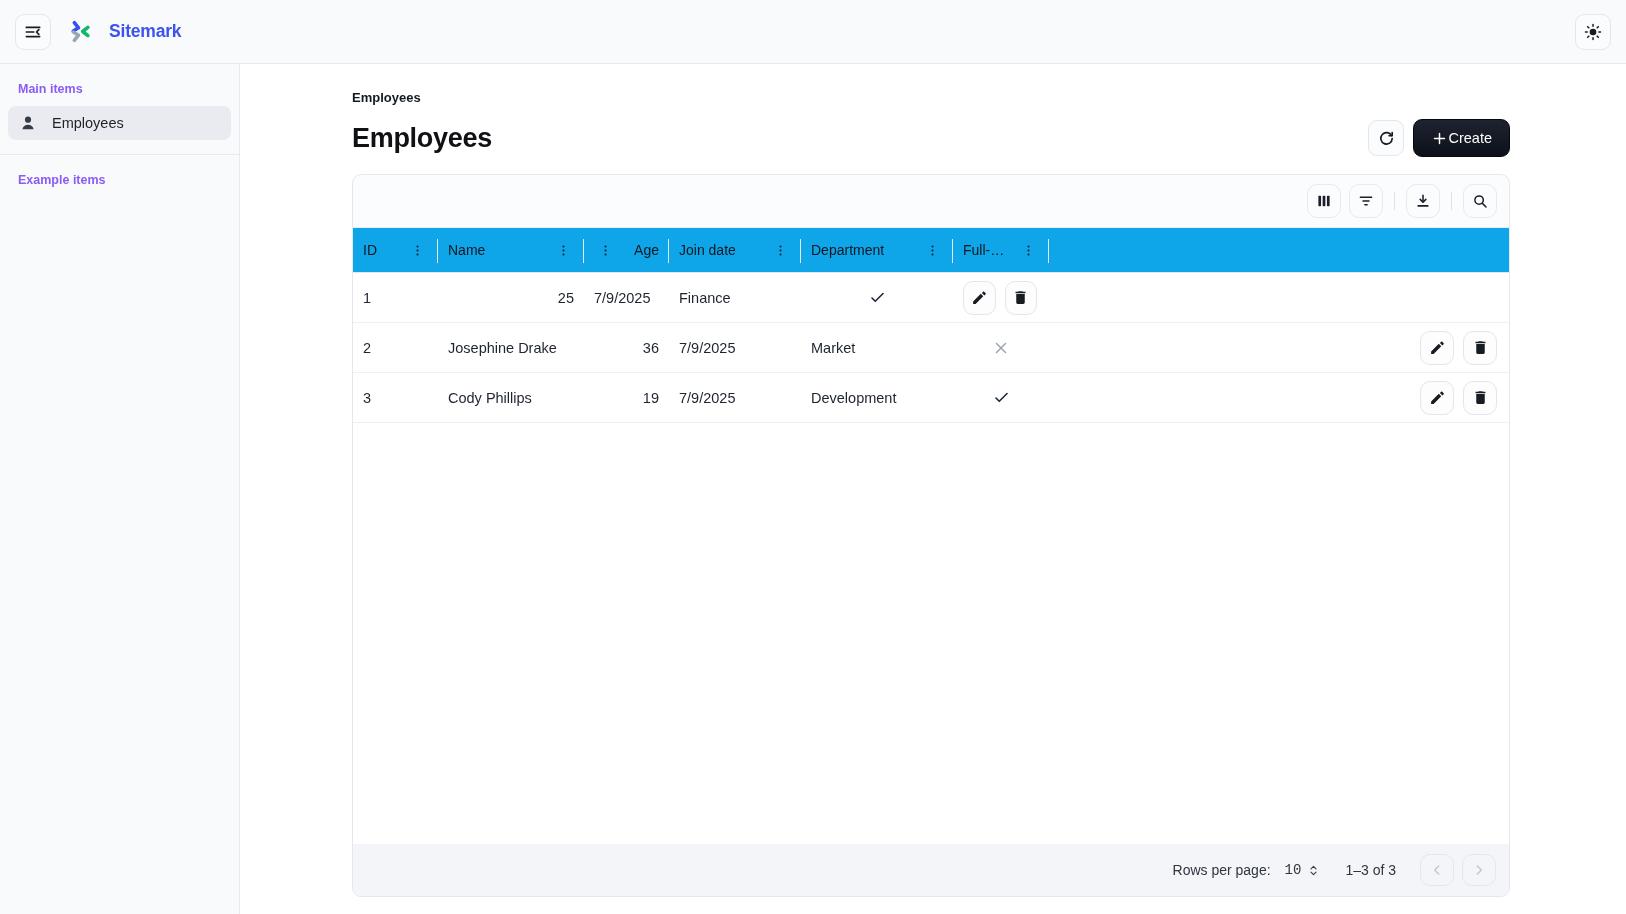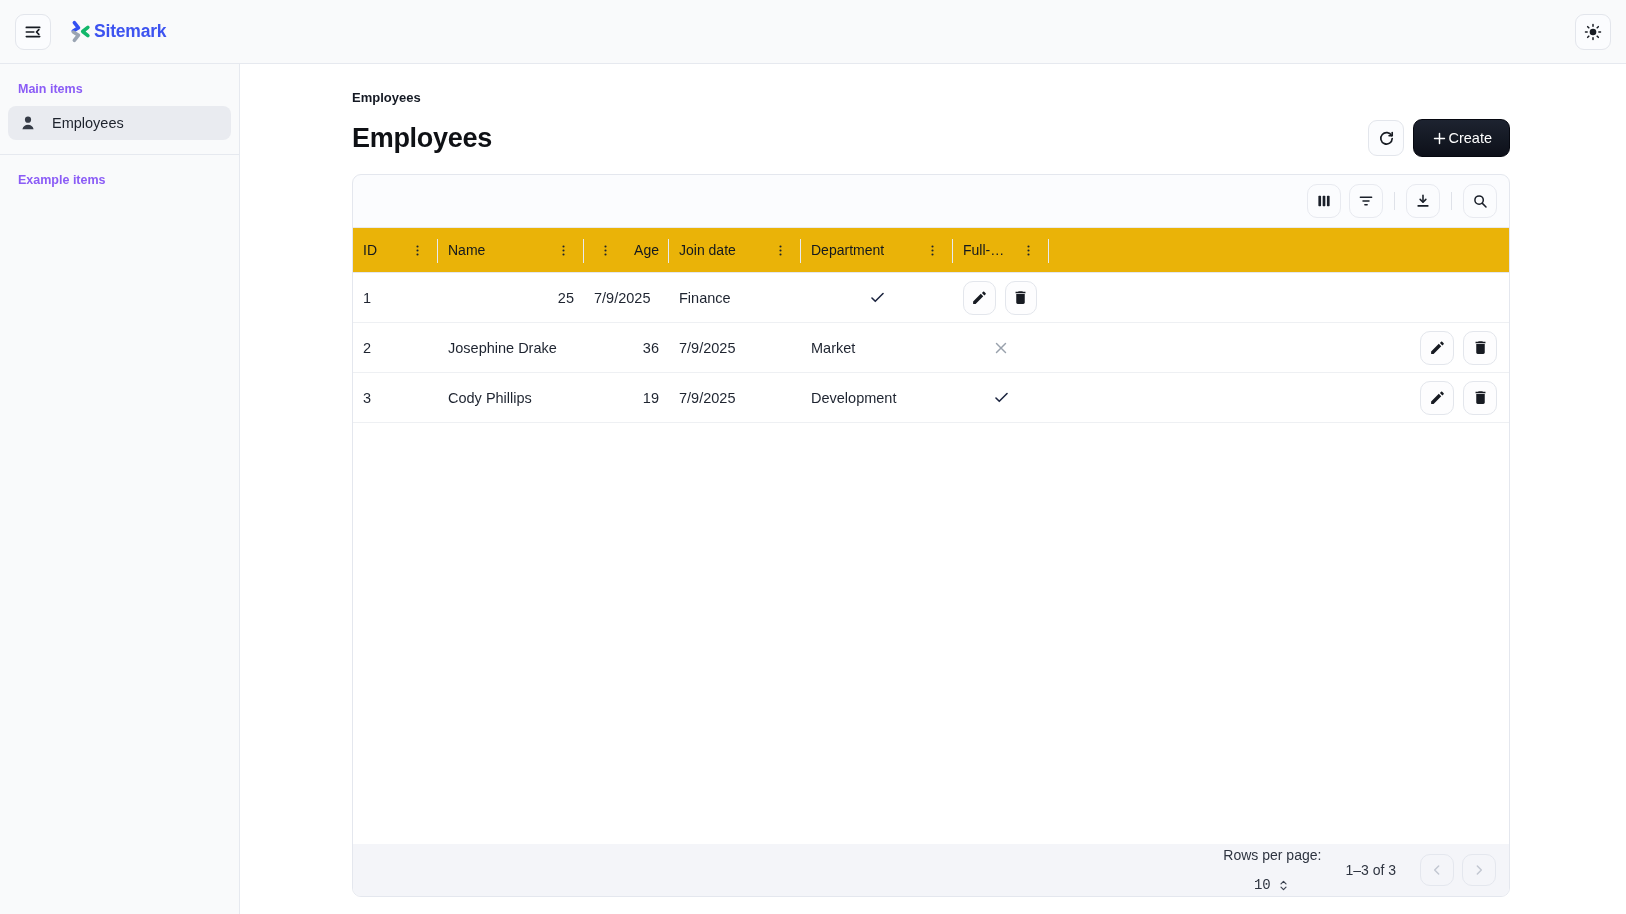--- a/index.html
+++ b/index.html
@@ -22,21 +22,21 @@
   }
   .topbar-left { display: flex; align-items: center; gap: 15px; }
   .icon-btn {
     width: 36px; height: 36px;
     display: flex; align-items: center; justify-content: center;
     background: #fbfcfe;
     border: 1px solid #e3e6ec;
     border-radius: 9px;
     cursor: pointer;
   }
-  .logo { display: flex; align-items: center; gap: 3px; cursor: pointer; }
+  .logo { display: flex; align-items: center; gap: 18px; cursor: pointer; }
   .logo-text { color: #3d53f0; font-weight: 700; font-size: 17.5px; letter-spacing: -0.2px; }
 
   
   .body-row { display: flex; height: 850px; }
 
   
   .sidebar {
     width: 240px; flex: 0 0 240px;
     background: #f9fafb;
     border-right: 1px solid #e6e9ef;
@@ -106,21 +106,21 @@
   .tbar-divider { width: 1px; height: 18px; background: #dfe2e9; margin: 0 3px; }
 
   .grid-header, .grid-row {
     display: grid;
     grid-template-columns: 85px 146px 85px 132px 152px 96px 1fr;
   }
   .grid-header {
     height: 46px; flex: 0 0 46px;
     border-top: 1px solid #e8eaf0;
     border-bottom: 1px solid #e4e7ee;
-    background: #eab308;
+    background: #0ea5e9;
   }
   .hcell {
     display: flex; align-items: center;
     padding: 0 10px;
     font-weight: 500; font-size: 14px; color: #13181f;
     position: relative;
   }
   .hcell:not(:last-child)::after {
     content: ""; position: absolute; right: 0; top: 11px;
     width: 1px; height: 24px; background: #e7eaf0;
@@ -158,21 +158,21 @@
 
   .grid-empty { flex: 1; background: #ffffff; }
 
   .grid-footer {
     height: 52px; flex: 0 0 52px;
     background: #f4f5f9;
     display: flex; align-items: center; justify-content: flex-end;
     gap: 24px; padding: 0 13px;
     font-size: 14px; color: #2e3440;
   }
-  .rpp { display: flex; align-items: center; gap: 14px; flex-direction: column; }
+  .rpp { display: flex; align-items: center; gap: 14px; }
   .rpp-select { display: flex; align-items: center; gap: 5px; cursor: pointer; font-family: Liberation Mono, monospace; }
   .pag-btns { display: flex; gap: 8px; }
   .pag-btn {
     width: 34px; height: 32px;
     display: flex; align-items: center; justify-content: center;
     background: #f4f5f9;
     border: 1px solid #e4e7ee;
     border-radius: 10px;
     color: #c2c7d1;
   }

